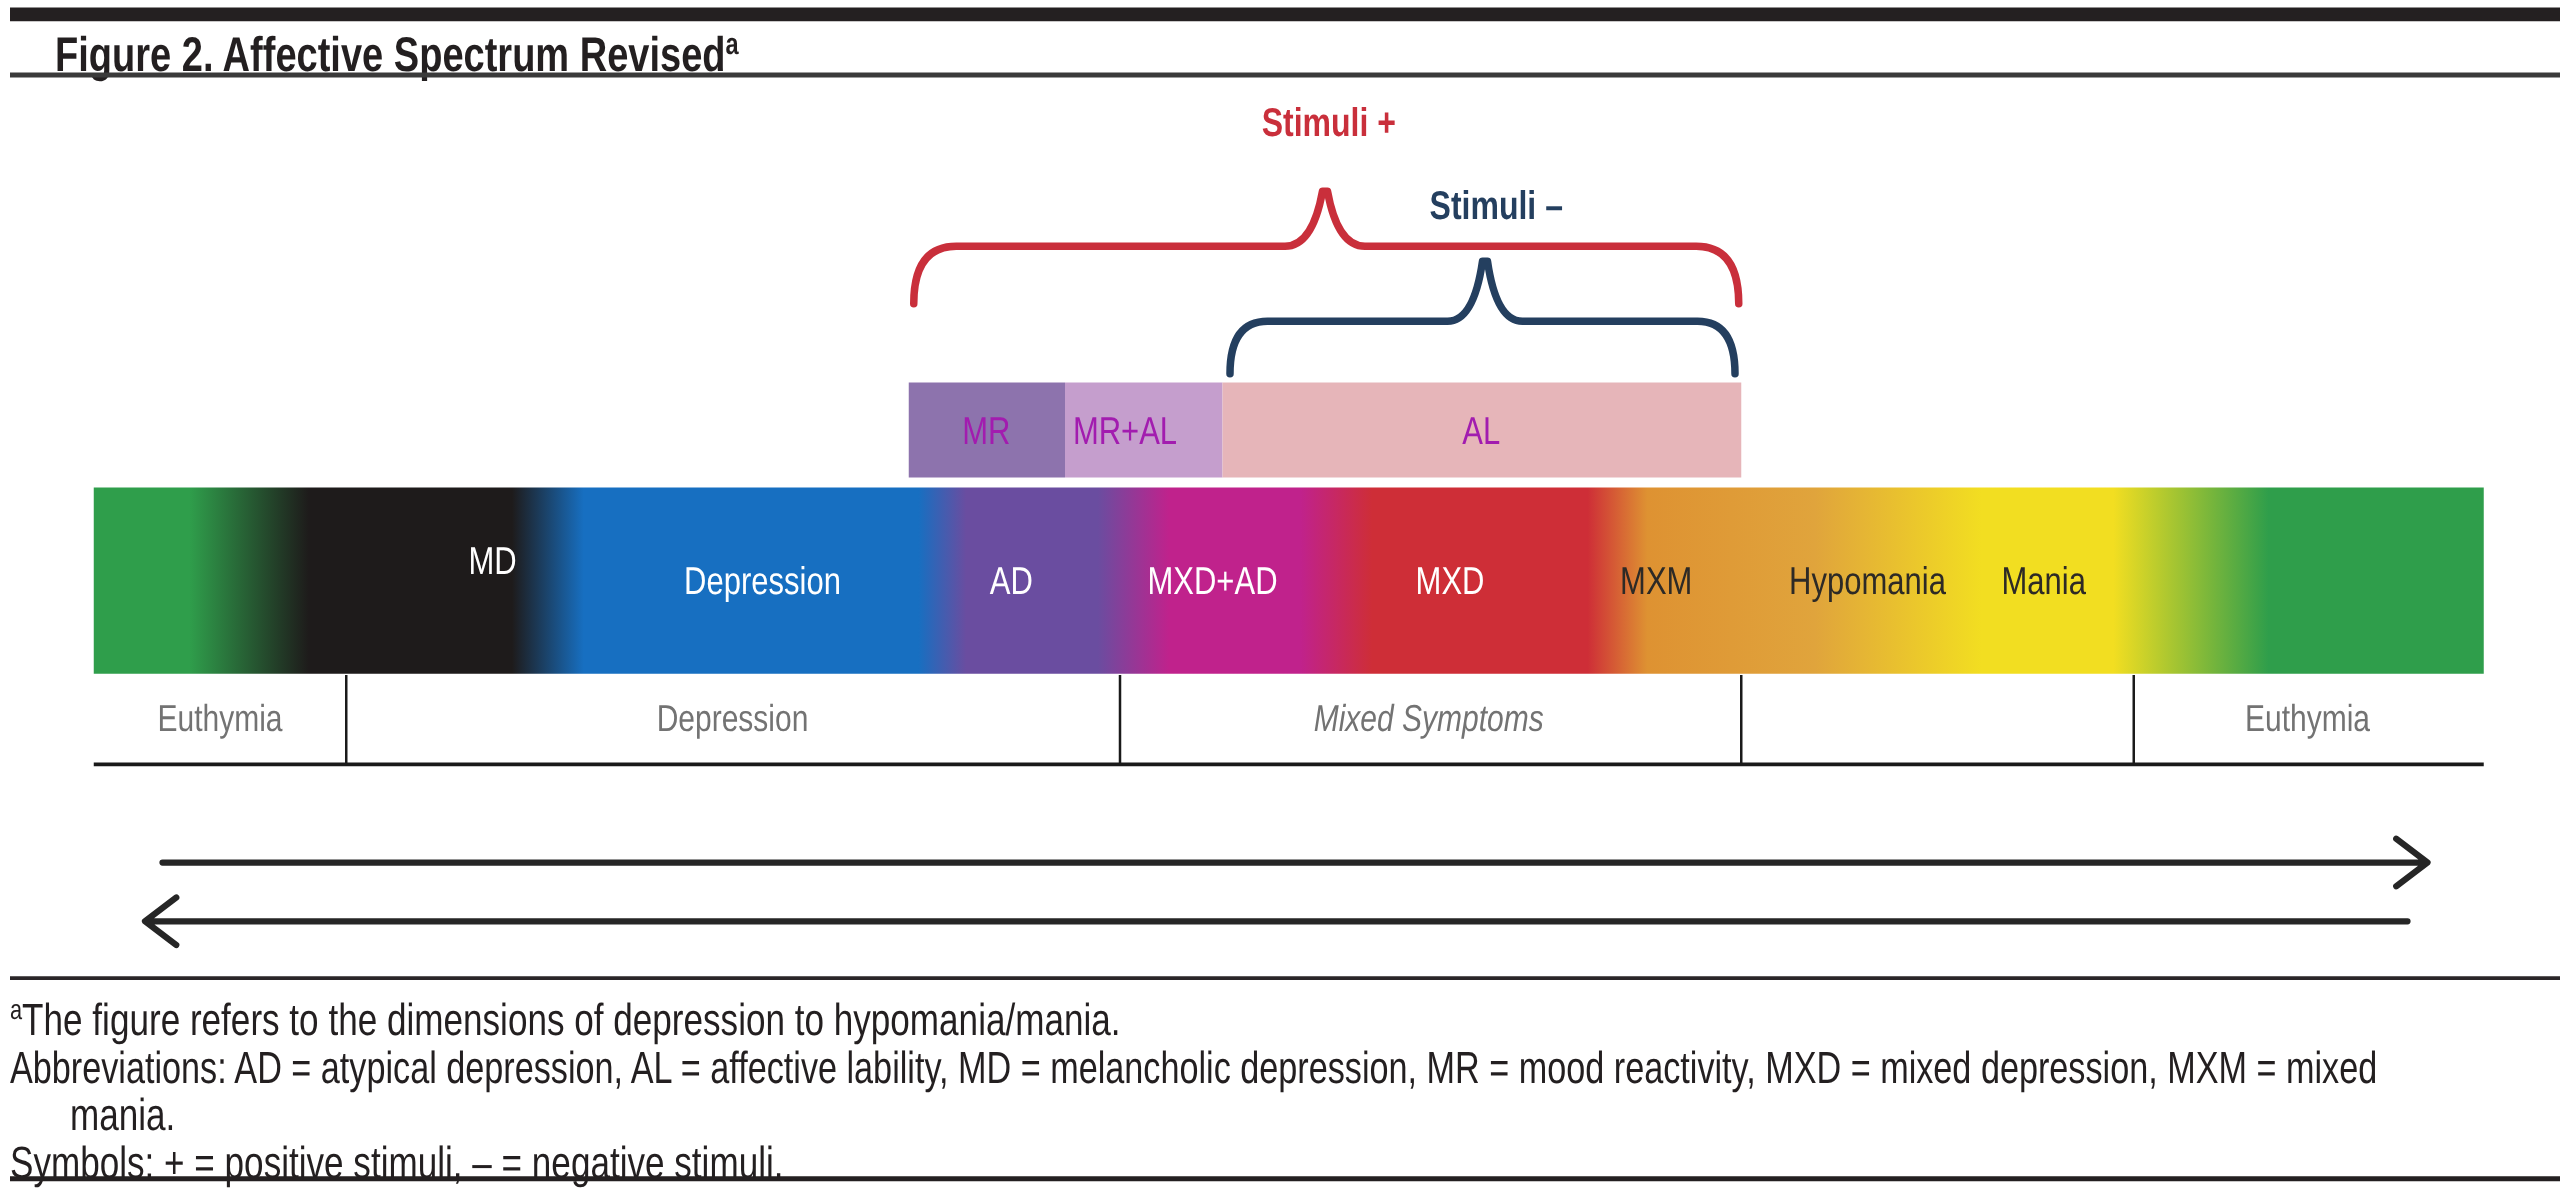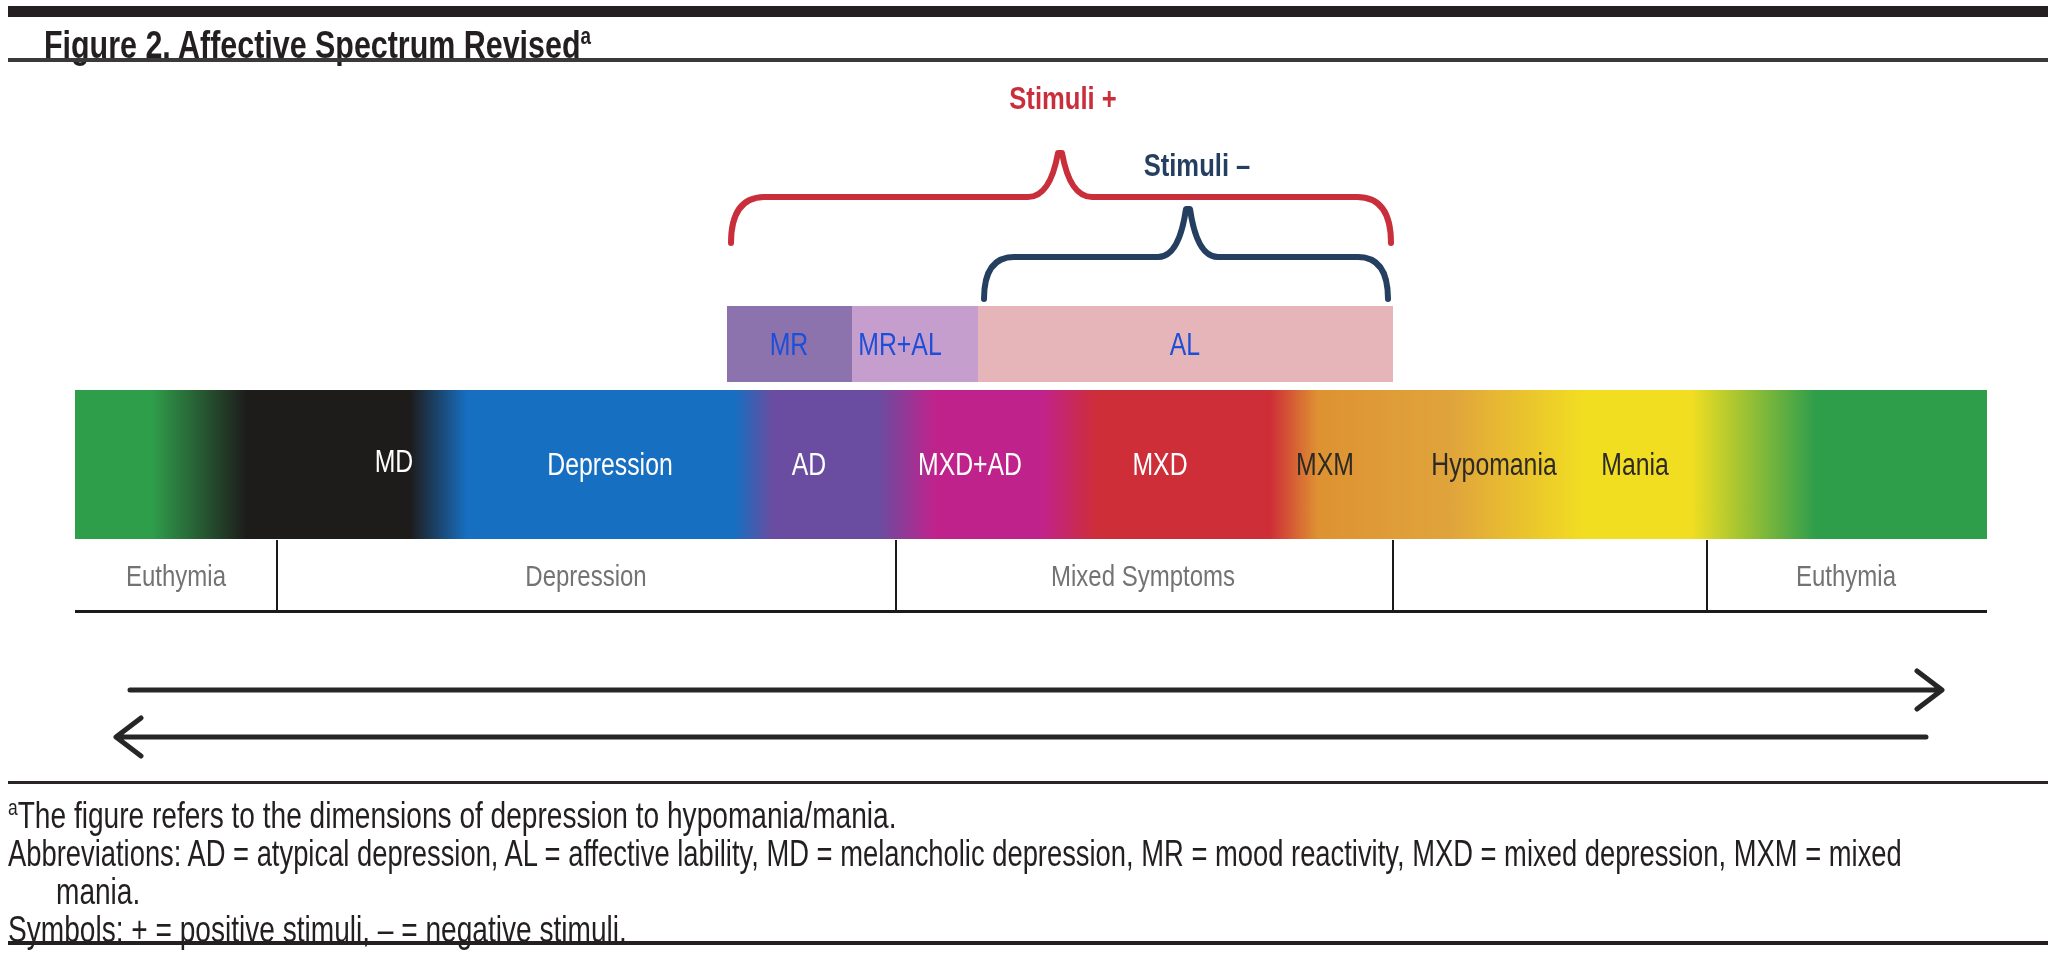--- a/index.html
+++ b/index.html
@@ -7,21 +7,21 @@
        font-family:"Liberation Sans", sans-serif;color:#231f20;}
   .abs{position:absolute;}
   .rule{position:absolute;background:#2a2628;}
   .cx{display:inline-block;transform:scaleX(0.80);transform-origin:center center;white-space:nowrap;}
   .cxl{display:inline-block;transform:scaleX(0.78);transform-origin:left center;white-space:nowrap;}
   .center-label{position:absolute;transform:translate(-50%,-50%);white-space:nowrap;text-align:right;}
   #title-wrap{left:8px;top:22px;font-size:39px;font-weight:bold;margin-left:36px;}
   #title-wrap sup{font-size:62%;}
   .stimuli-label{font-size:32px;font-weight:bold;}
   .box{position:absolute;top:306px;height:76px;}
-  .box-label{font-size:31px;color:#1d4ed8;}
+  .box-label{font-size:31px;color:#a21caf;}
   #spectrum-bar{left:75px;top:390px;width:1912px;height:149px;}
   .bar-label{font-size:31px;}
   .zone-divider{position:absolute;top:540px;height:71px;width:2px;background:#1a1a1a;}
   .zone-label{font-size:30px;color:#737373;}
   #footnotes{left:8px;top:789px;font-size:36px;line-height:38px;color:#231f20;}
   .fn-line{white-space:nowrap;}
   .fn-line sup{font-size:62%;}
   .fn-indent{padding-left:48px;}
   svg{position:absolute;left:0;top:0;}
 </style>
@@ -47,37 +47,37 @@
   </svg>
 
   <div class="box" style="left: 727px; width: 125px; background: rgb(141, 115, 173);"></div>
   <div class="box" style="left: 852px; width: 126px; background: rgb(197, 158, 205);"></div>
   <div class="box" style="left: 978px; width: 415px; background: rgb(230, 181, 185);"></div>
   <div class="center-label box-label" style="left:789px;top:345px;"><span class="cx">MR</span></div>
   <div class="center-label box-label" style="left:900px;top:345px;"><span class="cx">MR+AL</span></div>
   <div class="center-label box-label" style="left:1185px;top:345px;text-decoration:underline;"><span class="cx">AL</span></div>
 
   <div class="abs" id="spectrum-bar" style="background: linear-gradient(to right, rgb(47, 158, 75) 0%, rgb(47, 158, 75) 4%, rgb(30, 27, 27) 9%, rgb(30, 27, 27) 17.5%, rgb(23, 111, 193) 20.5%, rgb(23, 111, 193) 34.5%, rgb(106, 77, 160) 36.5%, rgb(106, 77, 160) 42%, rgb(192, 34, 140) 45%, rgb(192, 34, 140) 50.5%, rgb(206, 46, 55) 53.5%, rgb(206, 46, 55) 62.5%, rgb(222, 146, 50) 65%, rgb(224, 164, 60) 72%, rgb(242, 222, 33) 79%, rgb(242, 222, 33) 84.5%, rgb(47, 158, 75) 91%, rgb(47, 158, 75) 100%);"></div>
-  <div class="center-label bar-label" style="left:394px;top:462px;"><span class="cx" style="color: rgb(255, 255, 255);">MD</span></div>
+  <div class="center-label bar-label" style="left:394px;top:449px;"><span class="cx" style="color: rgb(255, 255, 255);">MD</span></div>
   <div class="center-label bar-label" style="left:610px;top:465px;"><span class="cx" style="color: rgb(255, 255, 255);">Depression</span></div>
   <div class="center-label bar-label" style="left:809px;top:465px;"><span class="cx" style="color: rgb(255, 255, 255);">AD</span></div>
   <div class="center-label bar-label" style="left:970px;top:465px;"><span class="cx" style="color: rgb(255, 255, 255);">MXD+AD</span></div>
   <div class="center-label bar-label" style="left:1160px;top:465px;"><span class="cx" style="color: rgb(255, 255, 255);">MXD</span></div>
   <div class="center-label bar-label" style="left:1325px;top:465px;"><span class="cx" style="color: rgb(45, 42, 38);">MXM</span></div>
   <div class="center-label bar-label" style="left:1494px;top:465px;"><span class="cx" style="color: rgb(45, 42, 38);">Hypomania</span></div>
   <div class="center-label bar-label" style="left:1635px;top:465px;"><span class="cx" style="color: rgb(45, 42, 38);">Mania</span></div>
 
   <div class="zone-divider" style="left:276px;"></div>
   <div class="zone-divider" style="left:895px;"></div>
   <div class="zone-divider" style="left:1392px;"></div>
   <div class="zone-divider" style="left:1706px;"></div>
   <div class="rule" style="left:75px;top:610px;width:1912px;height:3px;background:#1a1a1a;"></div>
   <div class="center-label zone-label" style="left:176px;top:576px;"><span class="cx">Euthymia</span></div>
   <div class="center-label zone-label" style="left:586px;top:576px;"><span class="cx">Depression</span></div>
-  <div class="center-label zone-label" style="left:1143px;top:576px;"><span class="cx">Mixed Symptoms</span></div>
+  <div class="center-label zone-label" style="left:1143px;top:576px;font-style:italic;"><span class="cx">Mixed Symptoms</span></div>
   <div class="center-label zone-label" style="left:1846px;top:576px;"><span class="cx">Euthymia</span></div>
 
   <div class="rule" style="left:8px;top:781px;width:2040px;height:3px;"></div>
   <div class="abs" id="footnotes">
     <div class="fn-line"><span class="cxl"><sup>a</sup><span>The figure refers to the dimensions of depression to hypomania/mania.</span></span></div>
     <div class="fn-line"><span class="cxl" style="transform:scaleX(0.76);"><span>Abbreviations: AD = atypical depression, AL = affective lability, MD = melancholic depression, MR = mood reactivity, MXD = mixed depression, MXM = mixed</span></span></div>
     <div class="fn-line fn-indent"><span class="cxl"><span>mania.</span></span></div>
     <div class="fn-line"><span class="cxl"><span>Symbols: + = positive stimuli, – = negative stimuli.</span></span></div>
   </div>
   <div class="rule" style="left:8px;top:941px;width:2040px;height:4px;background:#242021;"></div>

